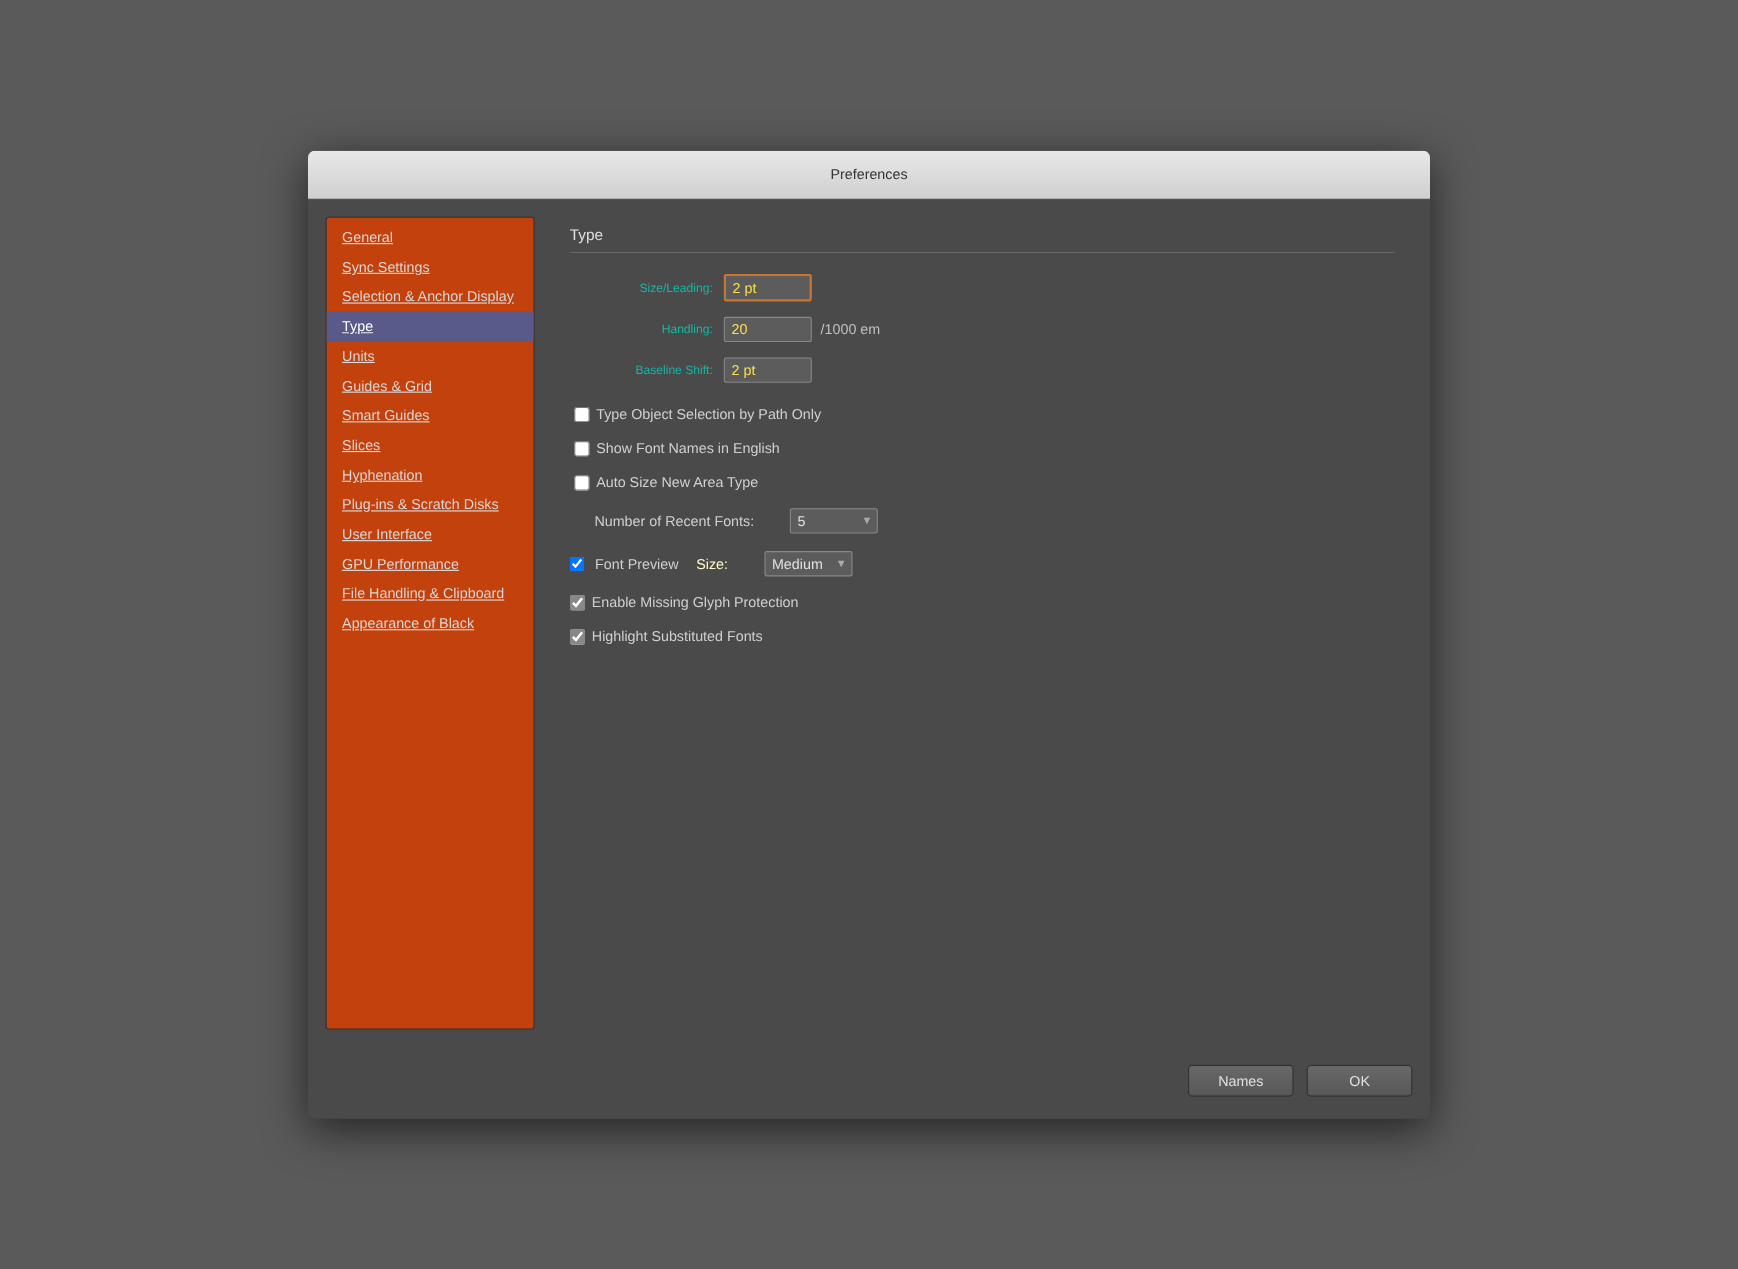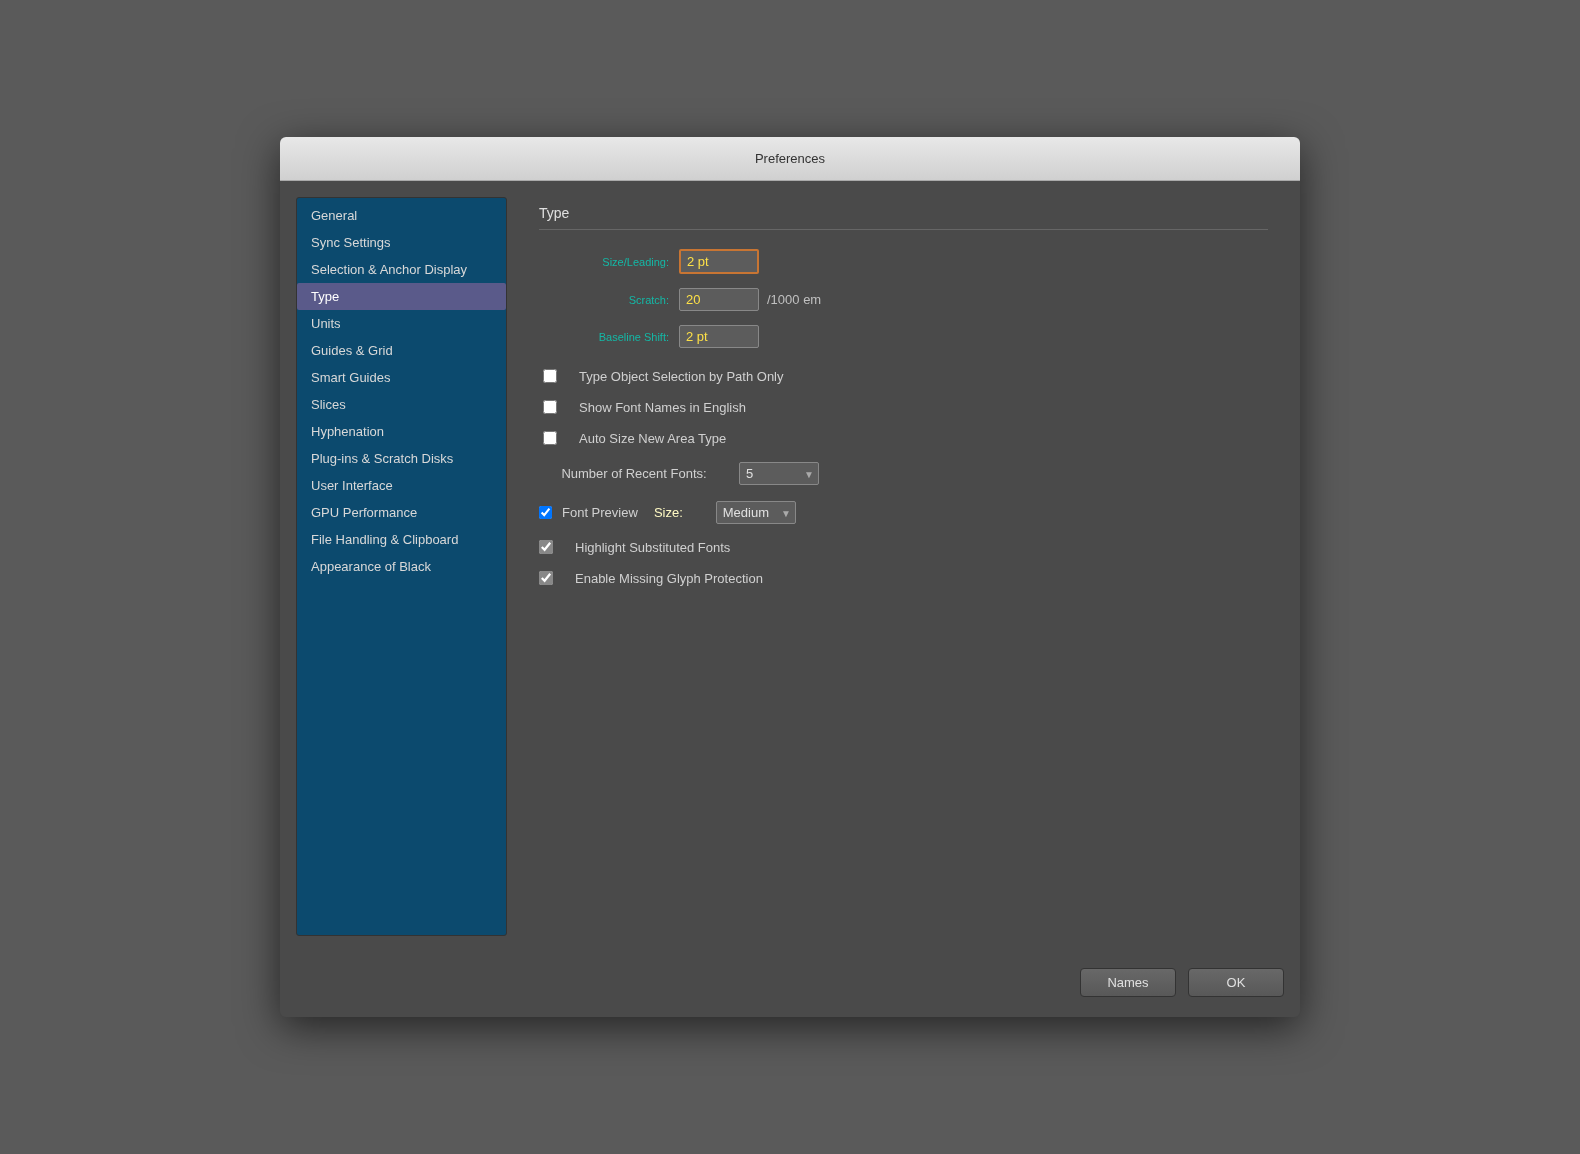--- a/index.html
+++ b/index.html
@@ -46,26 +46,27 @@
 
     .dialog-body {
       display: flex;
       flex: 1;
       padding: 16px;
       gap: 16px;
     }
 
     
     .sidebar {
-      background: #0c4a6e;
+      background: #c2410c;
       border: 1px solid #333;
       border-radius: 3px;
-      width: 211px;
+      width: 190px;
       flex-shrink: 0;
       padding: 4px 0;
+      text-decoration: underline;
     }
 
     .sidebar-item {
       padding: 6px 14px;
       cursor: pointer;
       color: #d8d8d8;
       font-size: 13px;
       border-radius: 2px;
       white-space: nowrap;
     }
@@ -130,22 +131,23 @@
 
     .form-suffix {
       color: #c0c0c0;
       margin-left: 8px;
       font-size: 13px;
     }
 
     
     .checkbox-row {
       display: flex;
+      align-items: center;
       padding: 8px 0;
-      gap: 22px;
+      gap: 6px;
     }
 
     .checkbox-row input[type="checkbox"] {
       width: 14px;
       height: 14px;
       margin: 0;
       accent-color: #888;
       cursor: pointer;
     }
 
@@ -273,21 +275,21 @@
       <div class="section-title">Type</div>
 
       <div class="form-area">
 
         <div class="form-row">
           <span class="form-label">Size/Leading:</span>
           <input class="form-input focused" type="text" value="2 pt" style="">
         </div>
 
         <div class="form-row">
-          <span class="form-label">Scratch:</span>
+          <span class="form-label">Handling:</span>
           <input class="form-input" type="text" value="20" style="">
           <span class="form-suffix">/1000 em</span>
         </div>
 
         <div class="form-row">
           <span class="form-label">Baseline Shift:</span>
           <input class="form-input" type="text" value="2 pt" style="">
         </div>
 
         <div class="checkboxes-section">
@@ -330,27 +332,27 @@
             <select class="dropdown">
               <option>Small</option>
               <option selected="">Medium</option>
               <option>Large</option>
             </select>
             <span class="dropdown-arrow">▼</span>
           </div>
         </div>
 
         <div class="checkbox-row">
+          <input type="checkbox" id="missing-glyph" checked="" style="">
+          <label class="checkbox-label" for="missing-glyph">Enable Missing Glyph Protection</label>
+        </div>
+
+        <div class="checkbox-row">
           <input type="checkbox" id="highlight-fonts" checked="" style="">
           <label class="checkbox-label" for="highlight-fonts">Highlight Substituted Fonts</label>
-        </div>
-
-        <div class="checkbox-row">
-          <input type="checkbox" id="missing-glyph" checked="" style="">
-          <label class="checkbox-label" for="missing-glyph">Enable Missing Glyph Protection</label>
         </div>
 
       </div>
     </div>
 
   </div>
 
   <div class="button-area">
     <button class="btn">Names</button>
     <button class="btn">OK</button>

